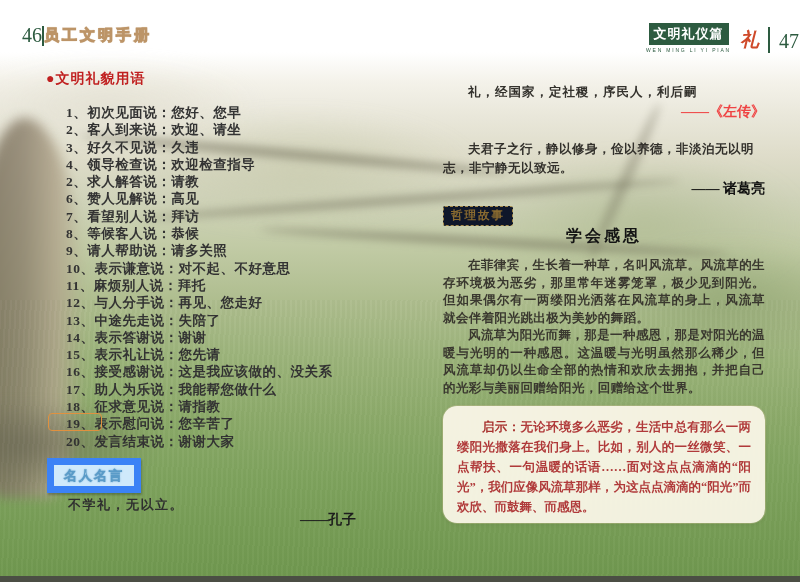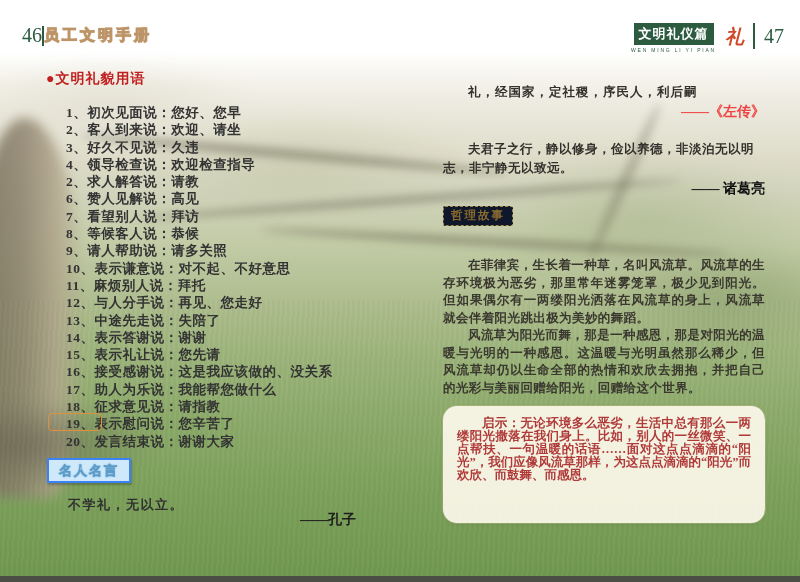--- a/index.html
+++ b/index.html
@@ -44,21 +44,21 @@
 
   
   .header-left { position:absolute; left:22px; top:24px; z-index:5; display:flex; align-items:center; }
   .pnum { font-size:20px; color:#2d5b40; }
   .vbar { width:2px; height:20px; background:#2d5b40; }
   .book-title {
     font-size:15px; font-weight:bold; letter-spacing:3px; color:#fdf4e2;
     -webkit-text-stroke:1px #bc9467; text-shadow:0 0 1px #bc9467, 0 0 1px #bc9467;
     font-family:"Liberation Sans","DejaVu Sans",sans-serif;
   }
-  .header-right { position:absolute; right:16px; top:23px; z-index:5; display:flex; align-items:flex-start; gap:9px; }
+  .header-right { position:absolute; right:1px; top:23px; z-index:5; display:flex; align-items:flex-end; gap:9px; }
   .chapter-wrap { display:flex; flex-direction:column; align-items:center; }
   .chapter-box {
     background:#2d5b40; color:#ffffff; font-size:13px; font-weight:bold;
     padding:2px 5px; letter-spacing:1px; font-family:"Liberation Sans",sans-serif;
   }
   .pinyin { font-size:5px; color:#2d5b40; letter-spacing:1.8px; margin-top:2px; font-family:"Liberation Sans",sans-serif; }
   .seal { color:#cf4a2a; font-size:19px; font-weight:bold; font-style:italic; margin-top:1px; }
   .vbar2 { width:2px; height:26px; background:#2d5b40; }
   .pnum2 { font-size:20px; color:#2d5b40; margin-top:2px; }
 
@@ -73,21 +73,21 @@
     font-size:13.5px; font-weight:bold; color:#333333; line-height:17.3px;
     letter-spacing:.5px; white-space:nowrap;
   }
   .highlight-box {
     position:absolute; left:48px; top:413px; width:52px; height:16px; z-index:6;
     border:1.5px solid #e0913f; border-radius:4px;
   }
   .fame-badge {
     position:absolute; left:47px; top:458px; z-index:5;
     width:80px; height:21px; line-height:21px; text-align:center;
-    background:#cfe9fb; border:2px solid #3b82f6; box-shadow:1px 2px 2px rgba(0,0,0,.25);
+    background:#cfe9fb; border:7px solid #3b82f6; box-shadow:1px 2px 2px rgba(0,0,0,.25);
     color:#f4fbff; -webkit-text-stroke:.6px #5a9bc8; text-shadow:0 0 2px #5a9bc8;
     font-weight:bold; font-size:13px; letter-spacing:2px;
     font-family:"Liberation Sans",sans-serif;
   }
   .left-quote { position:absolute; left:68px; top:496px; z-index:5; font-size:13px; color:#2f2f2f; letter-spacing:1.5px; font-weight:bold; }
   .left-quote-author { position:absolute; left:300px; top:511px; z-index:5; font-size:14px; color:#1d1d1d; font-weight:bold; }
 
   
   .col-r { position:absolute; left:443px; width:322px; z-index:5; }
   .rq1 { top:84px; font-size:12.5px; color:#33312c; text-indent:2em; letter-spacing:1px; font-weight:bold; }
@@ -105,21 +105,21 @@
   .story-para {
     font-size:12.5px; color:#3a382f; line-height:17.5px; text-indent:2em;
     text-align:justify; letter-spacing:.4px; font-weight:bold;
   }
   .tip-box {
     position:absolute; left:443px; top:406px; width:322px; height:117px; z-index:4;
     background:rgba(252,248,234,.93); border-radius:14px;
     box-shadow:0 0 0 1px rgba(205,195,150,.35), 0 1px 4px rgba(0,0,0,.08);
     padding:11px 14px; box-sizing:border-box;
   }
-  .tip-text { font-size:12.5px; line-height:13px; color:#b03a3a; text-indent:2em; text-align:justify; font-weight:bold; }
+  .tip-text { font-size:12.5px; line-height:20px; color:#b03a3a; text-indent:2em; text-align:justify; font-weight:bold; }
   .tip-label { font-weight:bold; color:#a8322e; }
 </style>
 </head>
 <body>
 
 <div class="page">
 
   <div class="photo"></div>
   <div class="blob f4"></div>
   <div class="blob f1"></div>
@@ -180,20 +180,21 @@
   <div class="fame-badge">名人名言</div>
   <div class="left-quote">不学礼，无以立。</div>
   <div class="left-quote-author">——孔子</div>
 
   <div class="col-r rq1">礼，经国家，定社稷，序民人，利后嗣</div>
   <div class="col-r rq1-author">——《左传》</div>
   <div class="col-r rq2">夫君子之行，静以修身，俭以养德，非淡泊无以明志，非宁静无以致远。</div>
   <div class="col-r rq2-author">—— 诸葛亮</div>
 
   <div class="story-badge">哲理故事</div>
+  <div class="col-r story-title">学会感恩</div>
 
   <div class="col-r story-body">
       <div class="story-para">在菲律宾，生长着一种草，名叫风流草。风流草的生存环境极为恶劣，那里常年迷雾笼罩，极少见到阳光。但如果偶尔有一两缕阳光洒落在风流草的身上，风流草就会伴着阳光跳出极为美妙的舞蹈。</div>
       <div class="story-para">风流草为阳光而舞，那是一种感恩，那是对阳光的温暖与光明的一种感恩。这温暖与光明虽然那么稀少，但风流草却仍以生命全部的热情和欢欣去拥抱，并把自己的光彩与美丽回赠给阳光，回赠给这个世界。</div>
     </div>
 
   <div class="tip-box">
     <div class="tip-text">
       <span class="tip-label">启示：</span><span>无论环境多么恶劣，生活中总有那么一两缕阳光撒落在我们身上。比如，别人的一丝微笑、一点帮扶、一句温暖的话语……面对这点点滴滴的“阳光”，我们应像风流草那样，为这点点滴滴的“阳光”而欢欣、而鼓舞、而感恩。</span>
     </div>

